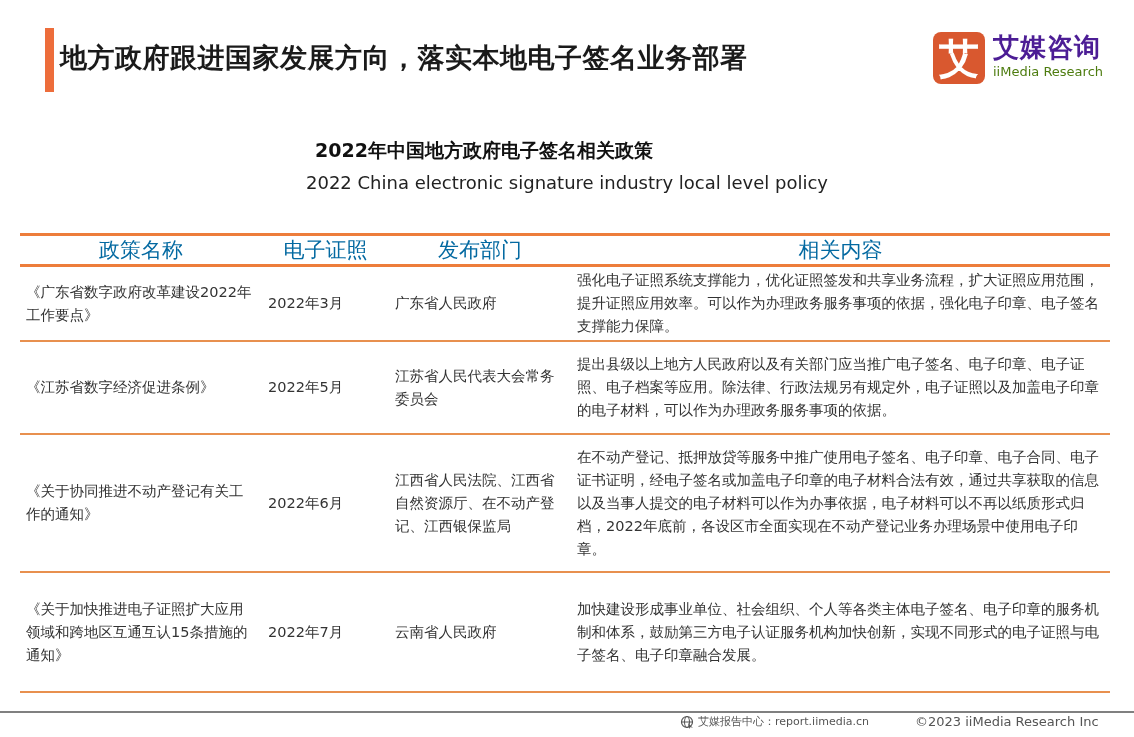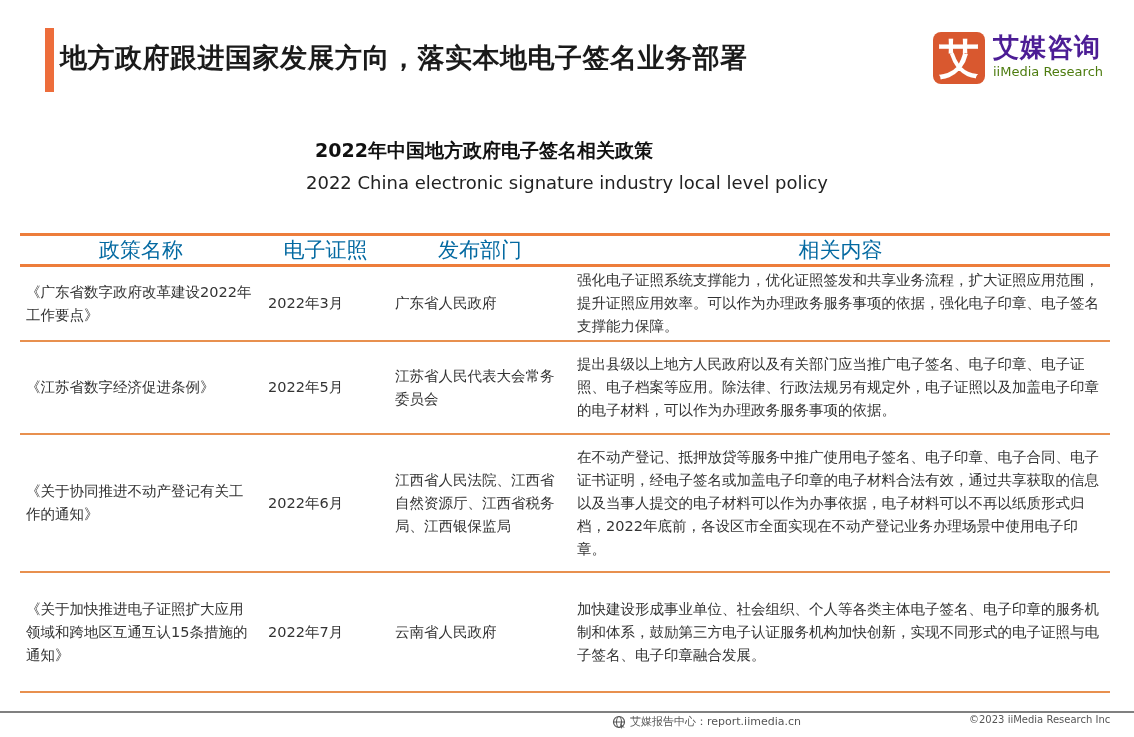--- a/index.html
+++ b/index.html
@@ -43,24 +43,24 @@
   }
   table.policy td {
     border-bottom: 2px solid #e8904f; padding: 2px 6px; vertical-align: middle; line-height: 23px;
   }
   td.c-name { width: 230px; padding-left: 20px; }
   td.c-date { width: 115px; }
   td.c-dept { width: 170px; padding-left: 16px; }
   td.c-content { padding-left: 6px; padding-right: 20px; }
   .footer-line { position: absolute; left: 0; top: 711px; width: 1134px; height: 2px; background: #808080; }
   .footer-src {
-    position: absolute; left: 612px; top: 714px; font-size: 11px; color: #555; white-space: nowrap;
+    position: absolute; left: 680px; top: 714px; font-size: 11px; color: #555; white-space: nowrap;
     display: flex; align-items: center; gap: 4px;
   }
-  .footer-copy { position: absolute; left: 969px; top: 714px; font-size: 10px; color: #555; white-space: nowrap; }
+  .footer-copy { position: absolute; left: 915px; top: 714px; font-size: 13px; color: #555; white-space: nowrap; }
   .globe-icon { width: 14px; height: 14px; }
 </style>
 </head>
 <body>
 
 <div class="title-bar"></div>
 <div class="page-title">地方政府跟进国家发展方向，落实本地电子签名业务部署</div>
 
 <div class="logo">
   <div class="logo-box">艾</div>
@@ -89,21 +89,21 @@
     </tr>
     <tr style="height:93px;">
       <td class="c-name">《江苏省数字经济促进条例》</td>
       <td class="c-date">2022年5月</td>
       <td class="c-dept">江苏省人民代表大会常务委员会</td>
       <td class="c-content">提出县级以上地方人民政府以及有关部门应当推广电子签名、电子印章、电子证照、电子档案等应用。除法律、行政法规另有规定外，电子证照以及加盖电子印章的电子材料，可以作为办理政务服务事项的依据。</td>
     </tr>
     <tr style="height:138px;">
       <td class="c-name">《关于协同推进不动产登记有关工作的通知》</td>
       <td class="c-date">2022年6月</td>
-      <td class="c-dept">江西省人民法院、江西省自然资源厅、江西省税务局、江西银保监局</td>
+      <td class="c-dept">江西省人民法院、江西省自然资源厅、在不动产登记、江西银保监局</td>
       <td class="c-content">在不动产登记、抵押放贷等服务中推广使用电子签名、电子印章、电子合同、电子证书证明，经电子签名或加盖电子印章的电子材料合法有效，通过共享获取的信息以及当事人提交的电子材料可以作为办事依据，电子材料可以不再以纸质形式归档，2022年底前，各设区市全面实现在不动产登记业务办理场景中使用电子印章。</td>
     </tr>
     <tr style="height:120px;">
       <td class="c-name">《关于加快推进电子证照扩大应用领域和跨地区互通互认15条措施的通知》</td>
       <td class="c-date">2022年7月</td>
       <td class="c-dept">云南省人民政府</td>
       <td class="c-content">加快建设形成事业单位、社会组织、个人等各类主体电子签名、电子印章的服务机制和体系，鼓励第三方电子认证服务机构加快创新，实现不同形式的电子证照与电子签名、电子印章融合发展。</td>
     </tr>
   </tbody>
 </table>

